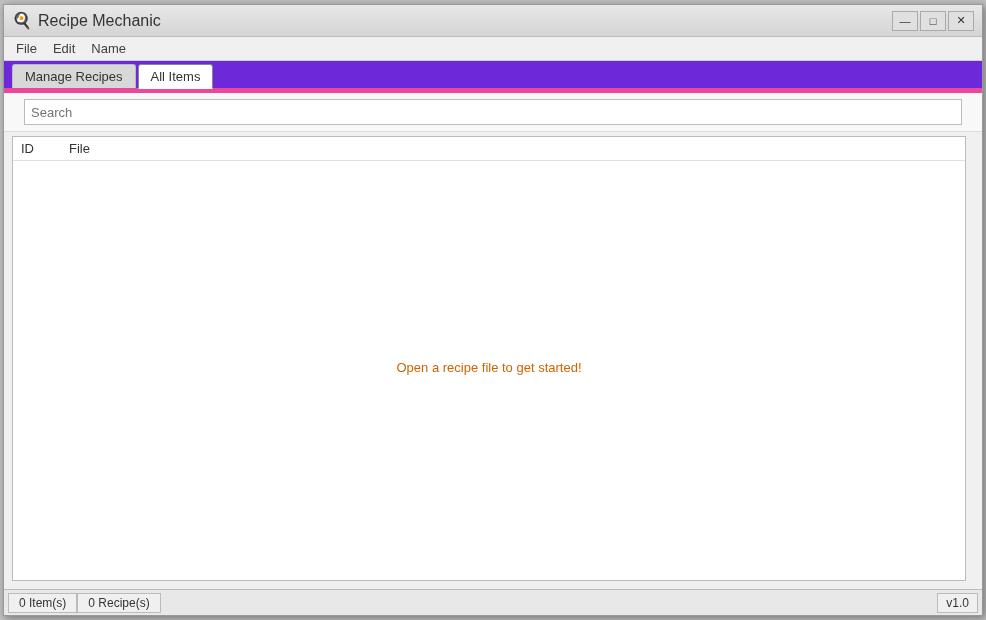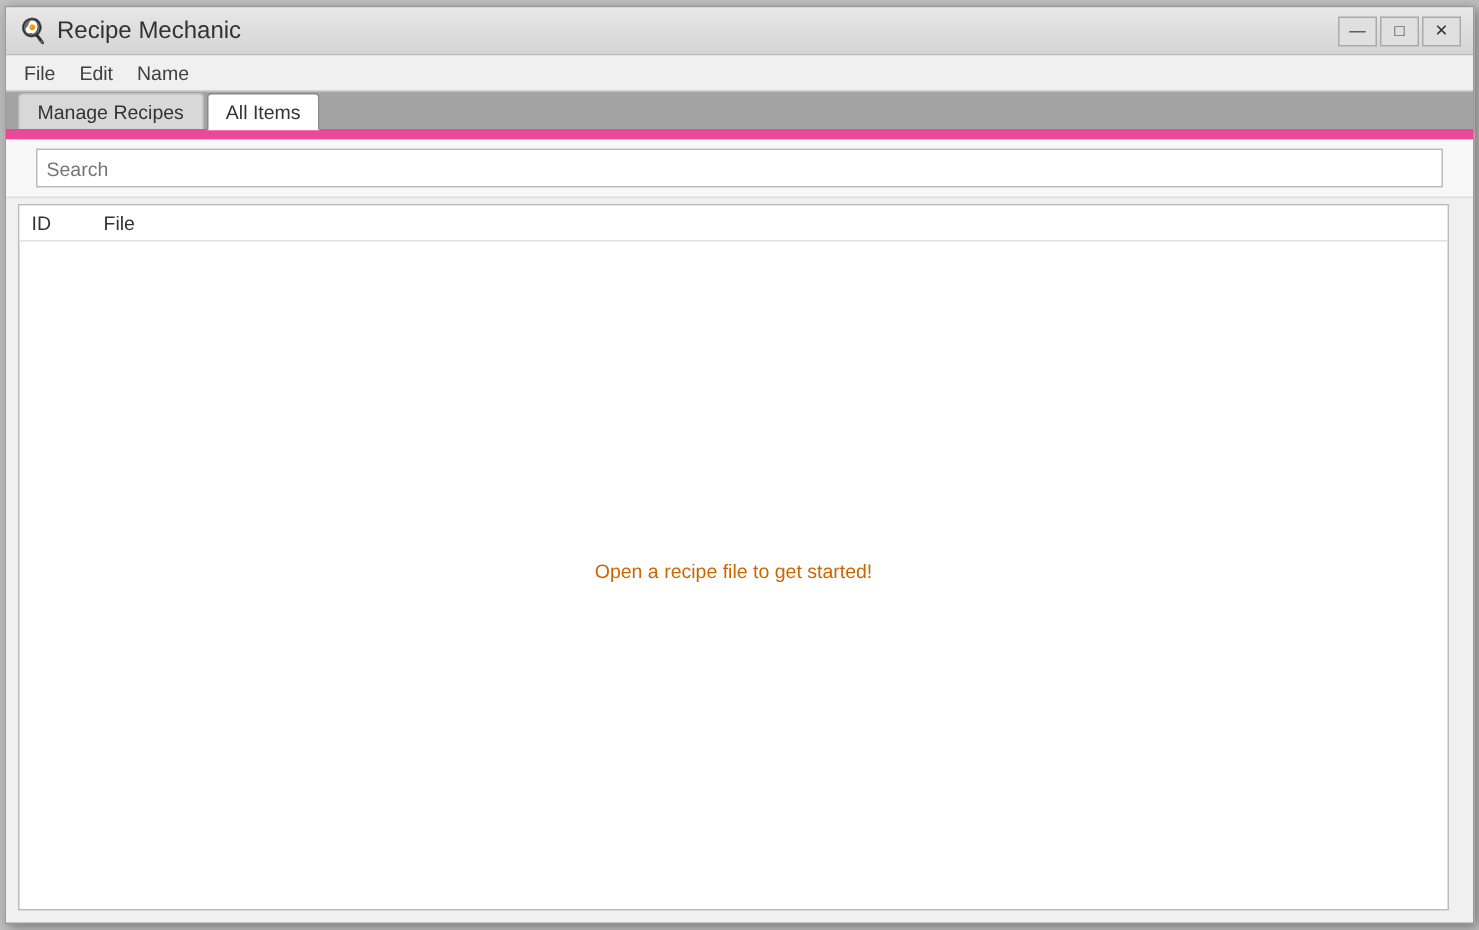--- a/index.html
+++ b/index.html
@@ -87,25 +87,25 @@
       padding: 2px 8px;
       cursor: pointer;
       color: #404040;
       font-size: 13px;
       height: 100%;
       display: flex;
       align-items: center;
     }
 
     .tabs-bar {
-      background: #a3a3a3;
+      background: #6d28d9;
       display: flex;
       align-items: flex-end;
       padding: 4px 8px 0 8px;
-      border-bottom: 7px solid #ec4899;
+      border-bottom: 5px solid #ec4899;
       height: 32px;
     }
 
     .tab {
       padding: 4px 12px;
       cursor: pointer;
       border: 1px solid #bbb;
       background: #e0e0e0;
       color: #333;
       font-size: 13px;
@@ -273,13 +273,19 @@
         <span class="col-id">ID</span>
         <span class="col-name">File</span>
       </div>
 
       <div class="table-body">
         <div class="empty-message">Open a recipe file to get started!</div>
       </div>
     </div>
   </div>
 
+  <div class="status-bar">
+    <div class="status-item">0 Item(s)</div>
+    <div class="status-item">0 Recipe(s)</div>
+    <div class="status-spacer"></div>
+    <div class="status-version">v1.0</div>
+  </div>
 </div>
 
 </body></html>

